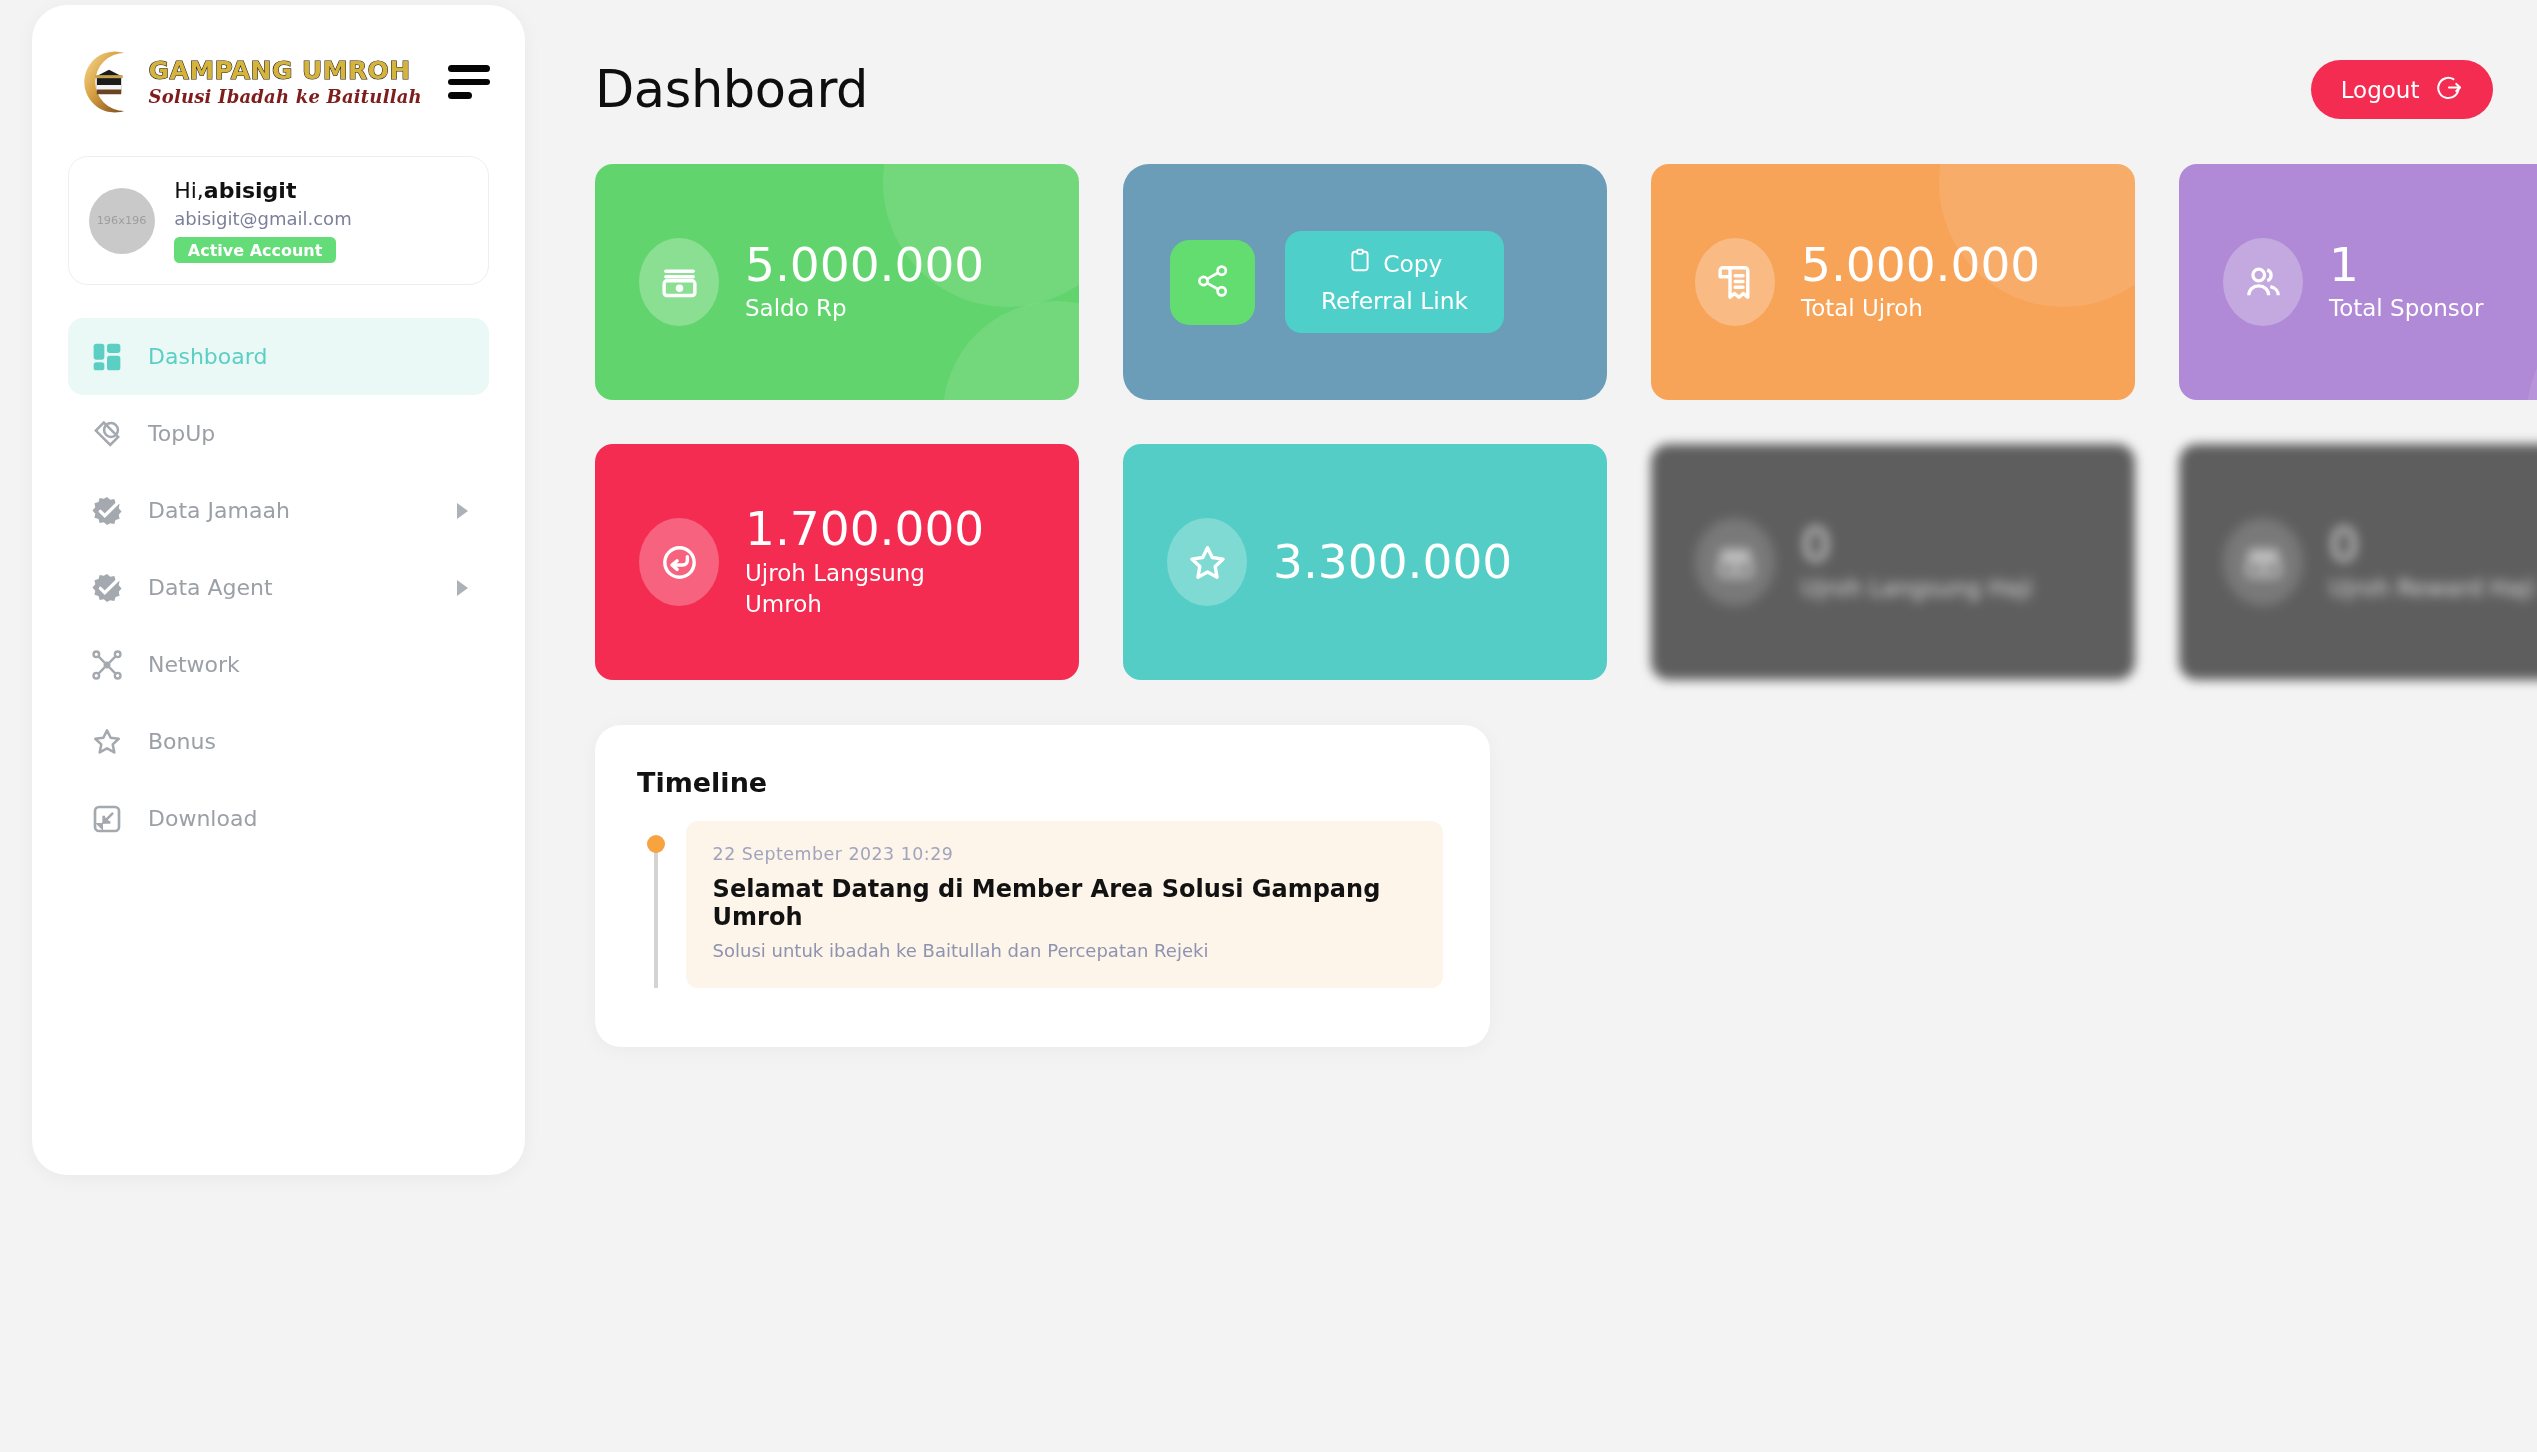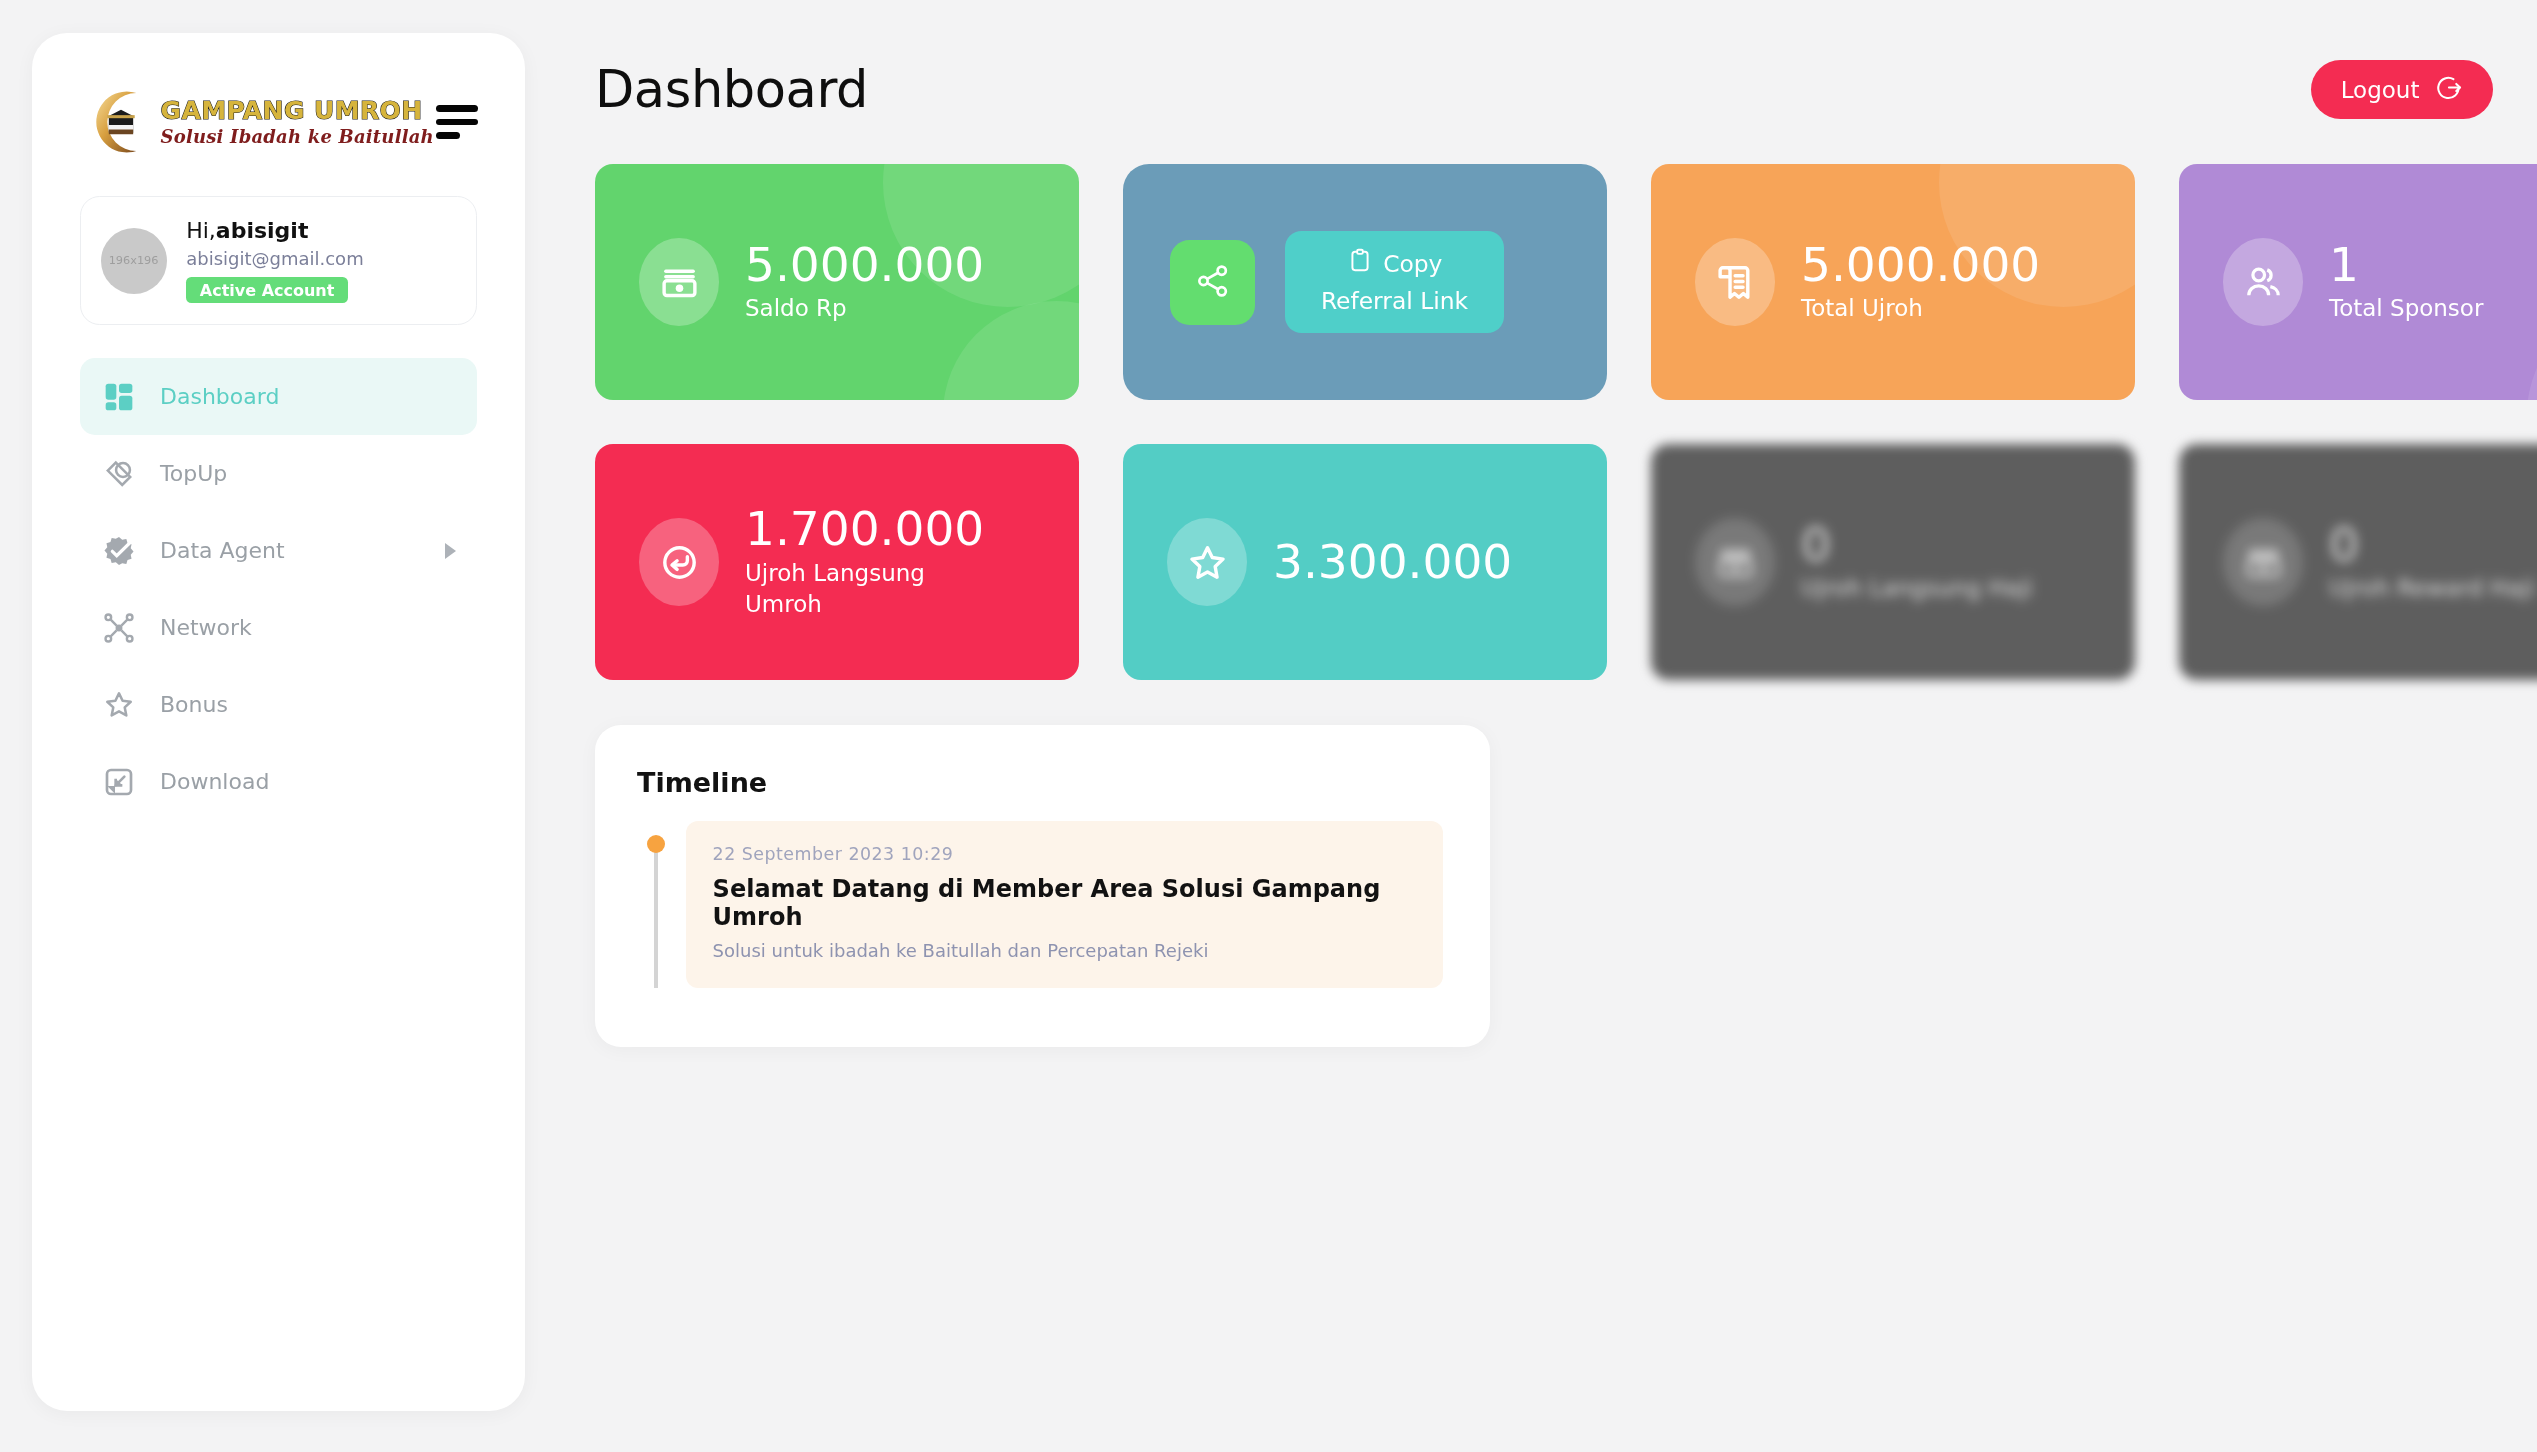--- a/index.html
+++ b/index.html
@@ -6,26 +6,26 @@
   html, body {
     width: 2538px; height: 1452px;
     background: #f3f3f4;
     font-family: "DejaVu Sans", sans-serif;
     overflow: hidden;
   }
   .page { position: relative; width: 2538px; height: 1452px; display: flex; }
 
   
   .sidebar {
-    position: absolute; left: 32px; top: 33px;
-    width: 493px; height: 1378px;
+    position: absolute; left: 32px; top: 5px;
+    width: 493px; height: 1170px;
     background: #ffffff;
     border-radius: 35px;
     box-shadow: 0 3px 19.6px rgba(0,0,0,0.045);
-    padding: 12px;
+    padding: 0;
     overflow: hidden;
   }
   .brand-row {
     display: flex; align-items: center; justify-content: space-between;
     padding: 42px 35px 0 42px;
   }
   .brand-logo { display: flex; align-items: center; gap: 3px; }
   .moon-wrap { position: relative; width: 70px; height: 70px; flex: 0 0 70px; }
   .brand-word { display: flex; flex-direction: column; line-height: 1; margin-left: 1.5px; }
   .brand-title {
@@ -242,20 +242,30 @@
       <div class="nav-item">
         <span class="nav-ico">
           <svg width="32" height="32" viewBox="0 0 24 24" fill="none" stroke="#a4a9af" stroke-width="1.9">
             <path d="M3.6 9.4 L9.6 3.4 L20.4 14.2 L14.4 20.2 Z"></path>
             <circle cx="15" cy="9" r="5.2"></circle>
           </svg>
         </span>
         <span class="nav-label">TopUp</span>
       </div>
 
+      <div class="nav-item">
+        <span class="nav-ico">
+          <svg width="32" height="32" viewBox="0 0 24 24" fill="#a4a9af">
+            <path d="M12 1.5l2.4 2.1 3.1-.6.9 3 3 .9-.6 3.1 2.1 2.4-2.1 2.4.6 3.1-3 .9-.9 3-3.1-.6L12 22.5l-2.4-2.1-3.1.6-.9-3-3-.9.6-3.1L1.1 11.6l2.1-2.4-.6-3.1 3-.9.9-3 3.1.6z"></path>
+            <path d="M7 12.2l3.3 3.3L20 6" stroke="#ffffff" stroke-width="2.4" fill="none" stroke-linecap="round"></path>
+          </svg>
+        </span>
+        <span class="nav-label">Data Jamaah</span>
+        <span class="caret"></span>
+      </div>
 
       <div class="nav-item">
         <span class="nav-ico">
           <svg width="32" height="32" viewBox="0 0 24 24" fill="#a4a9af">
             <path d="M12 1.5l2.4 2.1 3.1-.6.9 3 3 .9-.6 3.1 2.1 2.4-2.1 2.4.6 3.1-3 .9-.9 3-3.1-.6L12 22.5l-2.4-2.1-3.1.6-.9-3-3-.9.6-3.1L1.1 11.6l2.1-2.4-.6-3.1 3-.9.9-3 3.1.6z"></path>
             <path d="M7 12.2l3.3 3.3L20 6" stroke="#ffffff" stroke-width="2.4" fill="none" stroke-linecap="round"></path>
           </svg>
         </span>
         <span class="nav-label">Data Agent</span>
         <span class="caret"></span>

